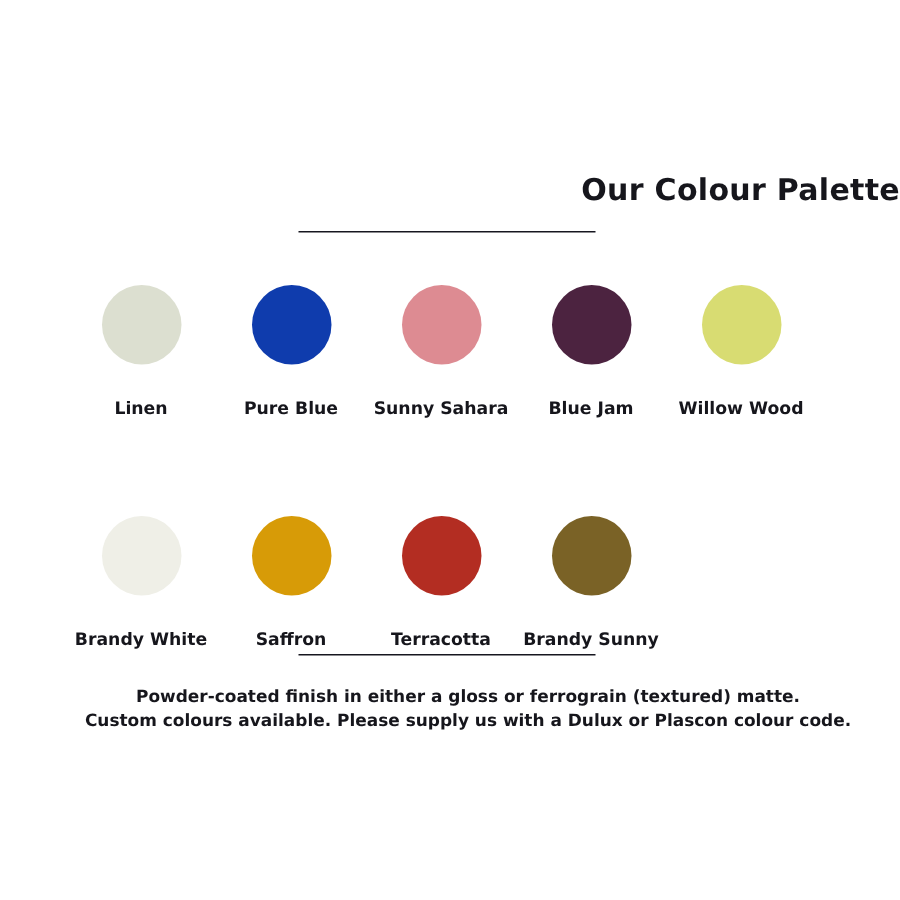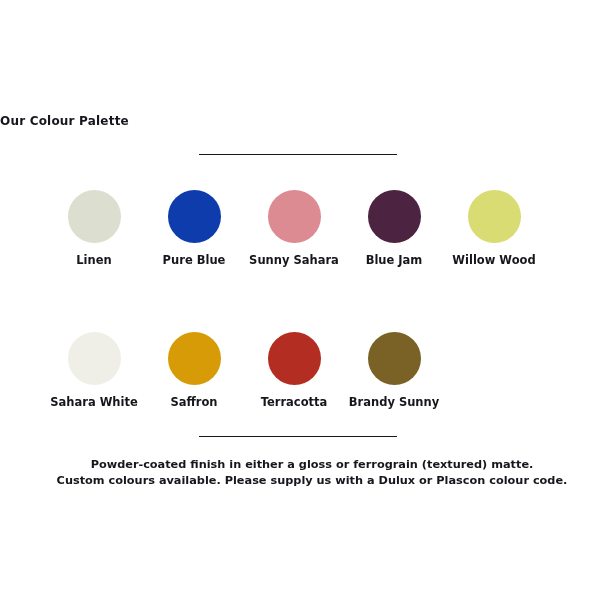--- a/index.html
+++ b/index.html
@@ -23,22 +23,22 @@
     height: 600px;
     box-sizing: border-box;
   }
 
   
   .title {
     position: absolute;
     top: 114px;
     left: 0;
     width: 600px;
-    text-align: left;
-    font-size: 12px;
+    text-align: right;
+    font-size: 20px;
     font-weight: 700;
     letter-spacing: 0.2px;
     color: #16161c;
   }
 
   .rule-top {
     position: absolute;
     top: 154px;
     left: 199px;
     width: 198px;
@@ -61,20 +61,21 @@
   }
   .row + .row {
     margin-top: 65px;
   }
 
   .swatch {
     width: 100px;
     display: flex;
     flex-direction: column;
     align-items: center;
+    gap: 12px;
   }
   .swatch + .swatch {
     margin-left: 0px;
   }
 
   .chip {
     width: 53px;
     height: 53px;
     border-radius: 50%;
     display: block;
@@ -145,21 +146,21 @@
       </div>
       <div class="swatch">
         <span class="chip" style="background-color: rgb(216, 220, 114);"></span>
         <span class="chip-label">Willow Wood</span>
       </div>
     </div>
 
     <div class="row">
       <div class="swatch">
         <span class="chip" style="background-color: rgb(239, 239, 231);"></span>
-        <span class="chip-label">Sahara White</span>
+        <span class="chip-label">Brandy White</span>
       </div>
       <div class="swatch">
         <span class="chip" style="background-color: rgb(215, 155, 7);"></span>
         <span class="chip-label">Saffron</span>
       </div>
       <div class="swatch">
         <span class="chip" style="background-color: rgb(179, 45, 34);"></span>
         <span class="chip-label">Terracotta</span>
       </div>
       <div class="swatch">

